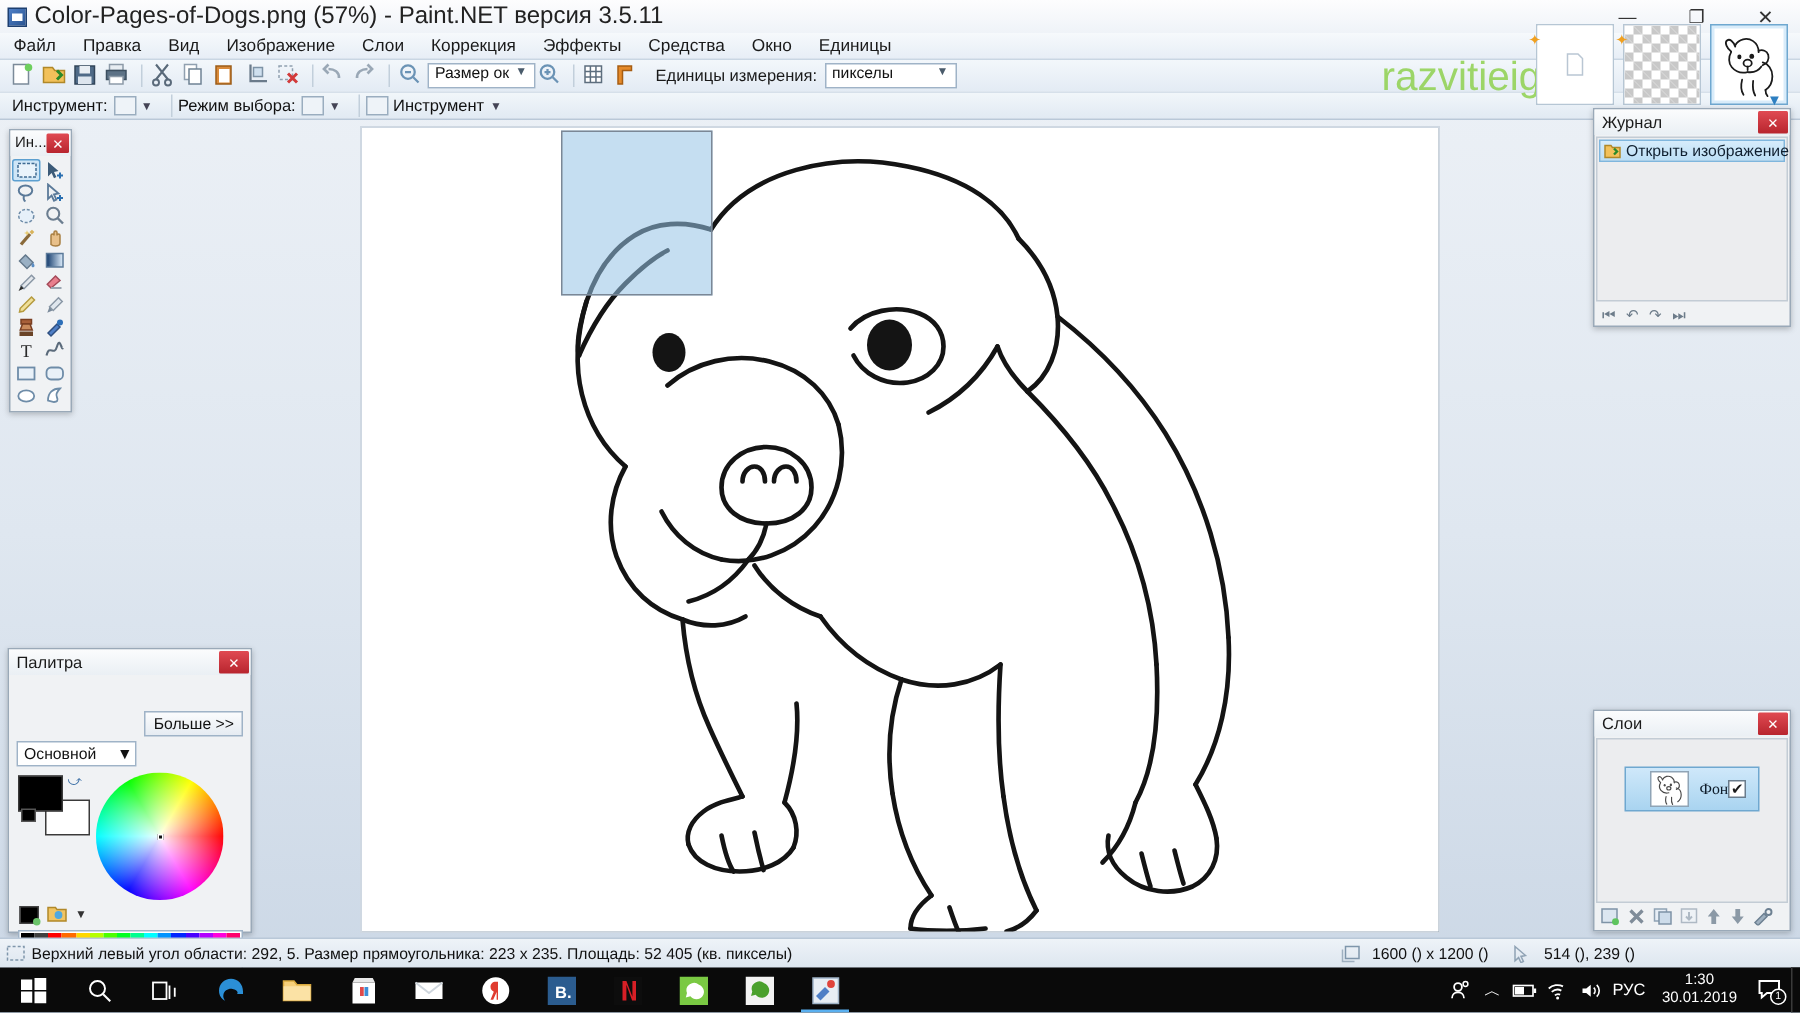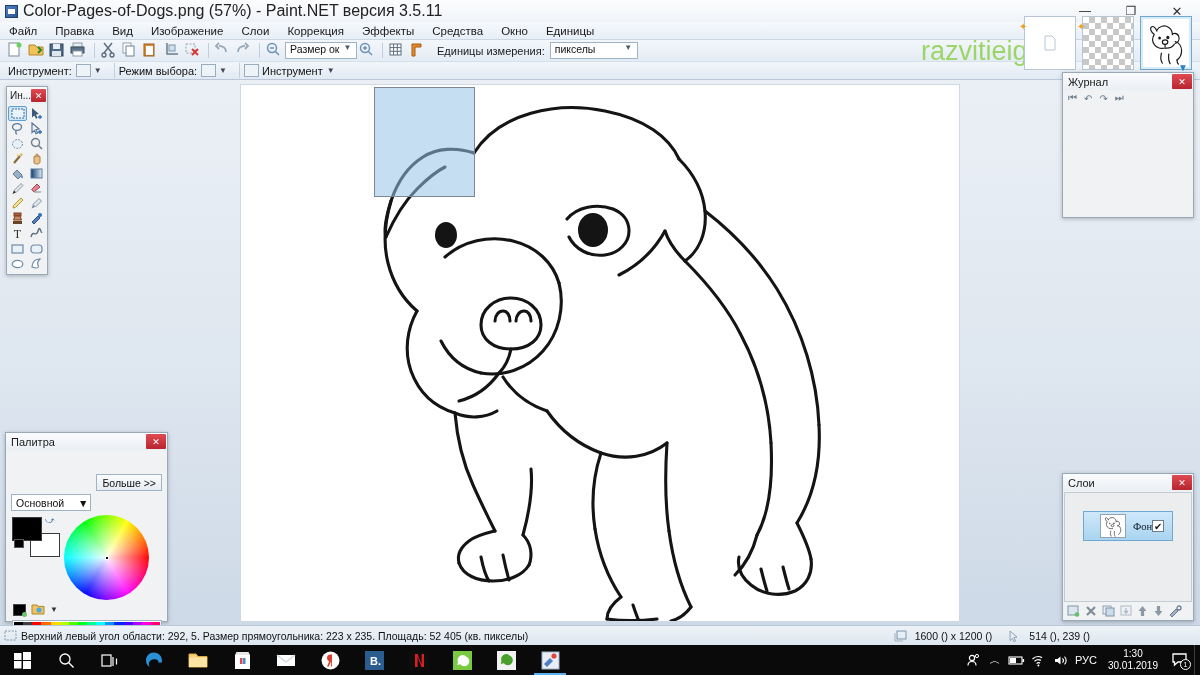--- a/index.html
+++ b/index.html
@@ -584,20 +584,31 @@
           </svg>
       </div>
     </div>
   </div>
 
   <div class="panel" id="history-panel">
     <div class="panel-head">
       <span class="panel-title">Журнал</span>
       <span class="panel-close">✕</span>
     </div>
+    <div class="hist-body">
+      <div class="hist-item">
+        <span class="hicon">
+          <svg width="12" height="11" viewBox="0 0 12 11">
+              <path d="M1 2h4l1 1.4h5V10H1z" fill="#f2c15a" stroke="#b08828"></path>
+              <path d="M7 4l2 2-2 2" fill="none" stroke="#2a8a2a" stroke-width="1.6"></path>
+            </svg>
+        </span>
+        <span class="txt">Открыть изображение</span>
+      </div>
+    </div>
     <div class="hist-foot">
       <span class="hb">⏮</span>
       <span class="hb">↶</span>
       <span class="hb">↷</span>
       <span class="hb">⏭</span>
     </div>
   </div>
 
   <div class="panel" id="layers-panel">
     <div class="panel-head">

